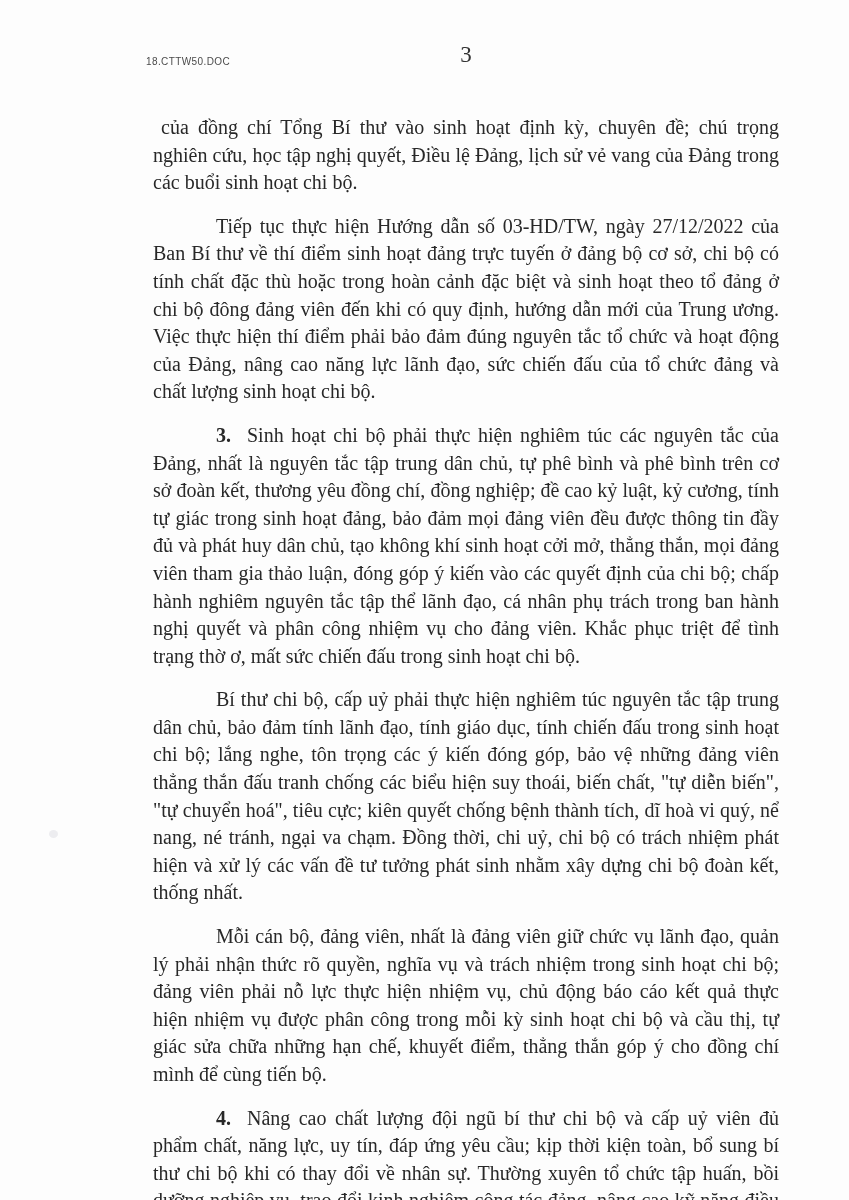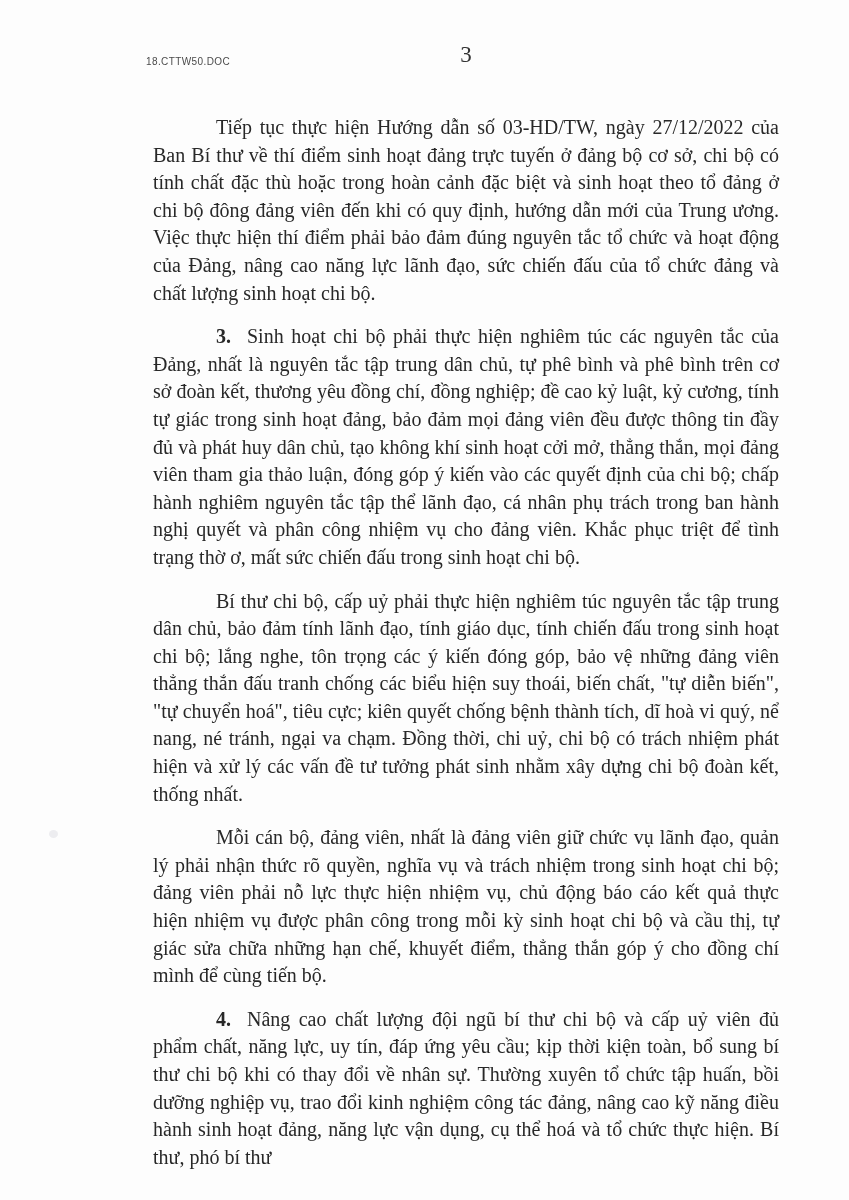--- a/index.html
+++ b/index.html
@@ -77,20 +77,21 @@
 <body>
 
 <div class="page">
 
   <div class="doc-filename">18.CTTW50.DOC</div>
 
   <div class="page-number">3</div>
 
   <div class="content">
 
+    <p class="para"><span>của đồng chí Tổng Bí thư vào sinh hoạt định kỳ, chuyên đề; chú trọng nghiên cứu, học tập nghị quyết, Điều lệ Đảng, lịch sử vẻ vang của Đảng trong các buổi sinh hoạt chi bộ.</span></p>
 
     <p class="para indent"><span>Tiếp tục thực hiện Hướng dẫn số 03-HD/TW, ngày 27/12/2022 của Ban Bí thư về thí điểm sinh hoạt đảng trực tuyến ở đảng bộ cơ sở, chi bộ có tính chất đặc thù hoặc trong hoàn cảnh đặc biệt và sinh hoạt theo tổ đảng ở chi bộ đông đảng viên đến khi có quy định, hướng dẫn mới của Trung ương. Việc thực hiện thí điểm phải bảo đảm đúng nguyên tắc tổ chức và hoạt động của Đảng, nâng cao năng lực lãnh đạo, sức chiến đấu của tổ chức đảng và chất lượng sinh hoạt chi bộ.</span></p>
 
     <p class="para indent"><b class="marker">3.</b><span>Sinh hoạt chi bộ phải thực hiện nghiêm túc các nguyên tắc của Đảng, nhất là nguyên tắc tập trung dân chủ, tự phê bình và phê bình trên cơ sở đoàn kết, thương yêu đồng chí, đồng nghiệp; đề cao kỷ luật, kỷ cương, tính tự giác trong sinh hoạt đảng, bảo đảm mọi đảng viên đều được thông tin đầy đủ và phát huy dân chủ, tạo không khí sinh hoạt cởi mở, thẳng thắn, mọi đảng viên tham gia thảo luận, đóng góp ý kiến vào các quyết định của chi bộ; chấp hành nghiêm nguyên tắc tập thể lãnh đạo, cá nhân phụ trách trong ban hành nghị quyết và phân công nhiệm vụ cho đảng viên. Khắc phục triệt để tình trạng thờ ơ, mất sức chiến đấu trong sinh hoạt chi bộ.</span></p>
 
     <p class="para indent"><span>Bí thư chi bộ, cấp uỷ phải thực hiện nghiêm túc nguyên tắc tập trung dân chủ, bảo đảm tính lãnh đạo, tính giáo dục, tính chiến đấu trong sinh hoạt chi bộ; lắng nghe, tôn trọng các ý kiến đóng góp, bảo vệ những đảng viên thẳng thắn đấu tranh chống các biểu hiện suy thoái, biến chất, "tự diễn biến", "tự chuyển hoá", tiêu cực; kiên quyết chống bệnh thành tích, dĩ hoà vi quý, nể nang, né tránh, ngại va chạm. Đồng thời, chi uỷ, chi bộ có trách nhiệm phát hiện và xử lý các vấn đề tư tưởng phát sinh nhằm xây dựng chi bộ đoàn kết, thống nhất.</span></p>
 
     <p class="para indent"><span>Mỗi cán bộ, đảng viên, nhất là đảng viên giữ chức vụ lãnh đạo, quản lý phải nhận thức rõ quyền, nghĩa vụ và trách nhiệm trong sinh hoạt chi bộ; đảng viên phải nỗ lực thực hiện nhiệm vụ, chủ động báo cáo kết quả thực hiện nhiệm vụ được phân công trong mỗi kỳ sinh hoạt chi bộ và cầu thị, tự giác sửa chữa những hạn chế, khuyết điểm, thẳng thắn góp ý cho đồng chí mình để cùng tiến bộ.</span></p>
 
     <p class="para indent"><b class="marker">4.</b><span>Nâng cao chất lượng đội ngũ bí thư chi bộ và cấp uỷ viên đủ phẩm chất, năng lực, uy tín, đáp ứng yêu cầu; kịp thời kiện toàn, bổ sung bí thư chi bộ khi có thay đổi về nhân sự. Thường xuyên tổ chức tập huấn, bồi dưỡng nghiệp vụ, trao đổi kinh nghiệm công tác đảng, nâng cao kỹ năng điều hành sinh hoạt đảng, năng lực vận dụng, cụ thể hoá và tổ chức thực hiện. Bí thư, phó bí thư</span></p>

